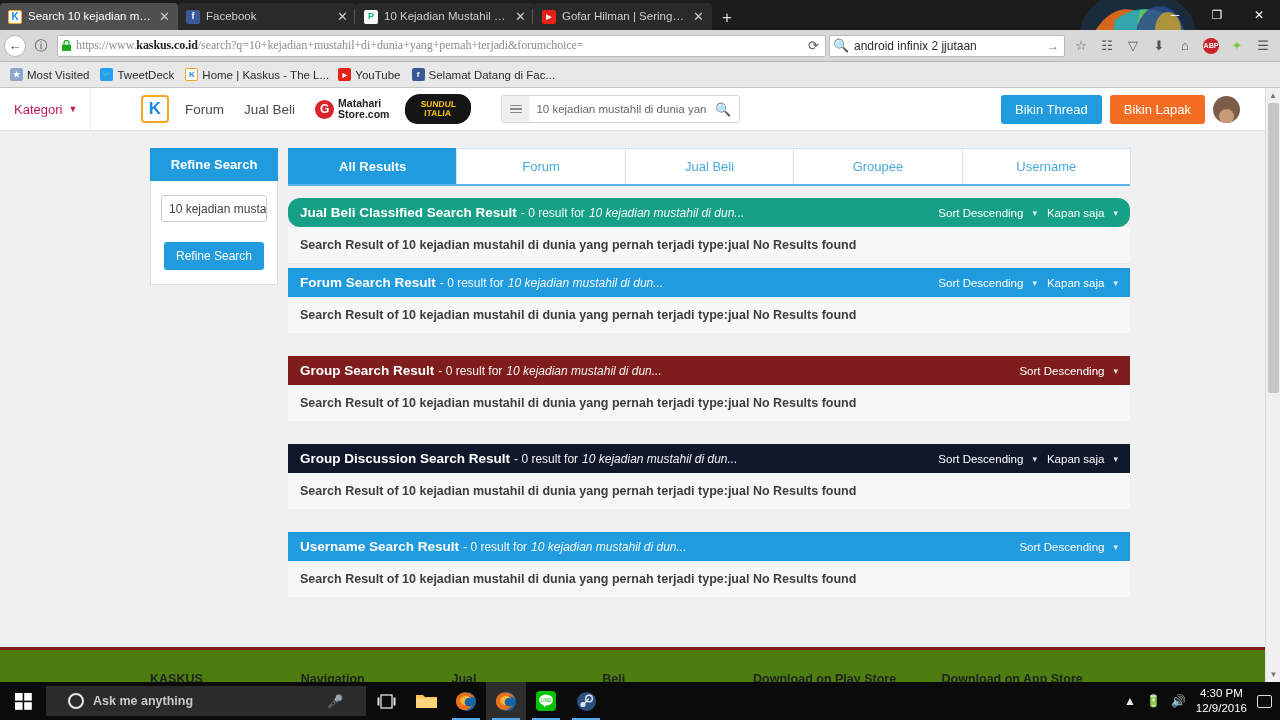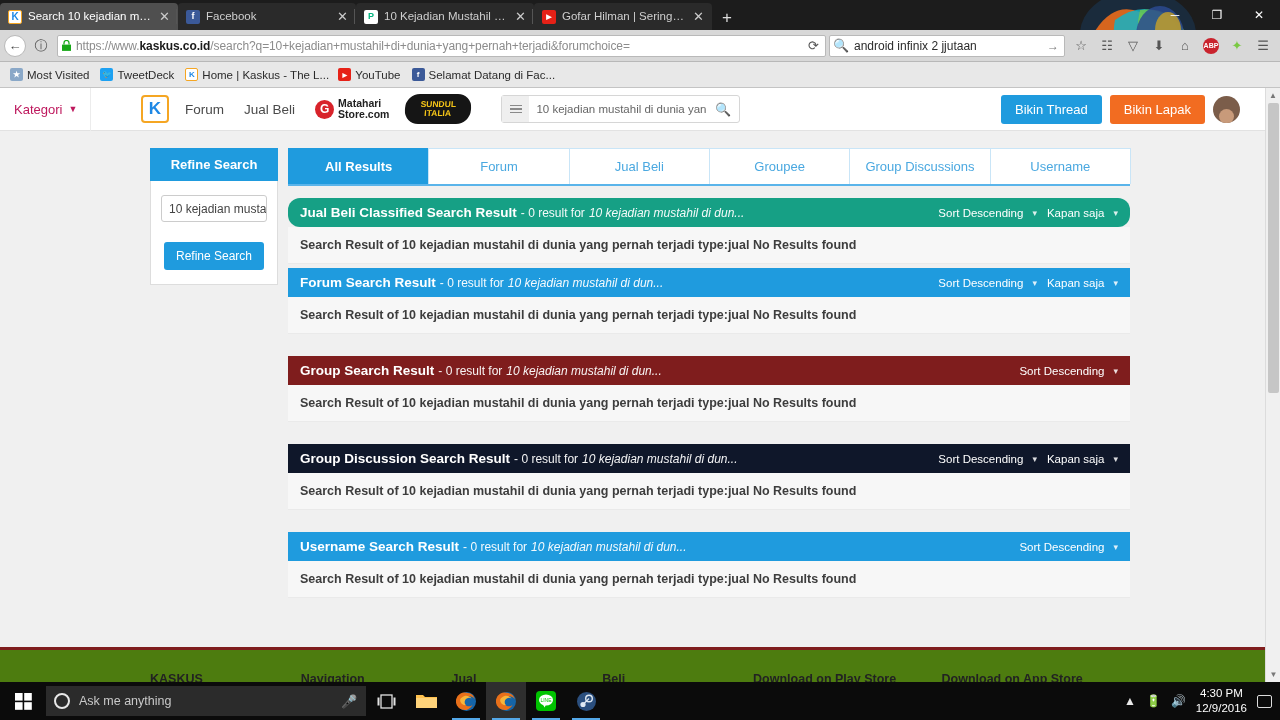--- a/index.html
+++ b/index.html
@@ -80,21 +80,21 @@
   .back-circle {
     width: 22px; height: 22px; border-radius: 50%;
     background: #ffffff; border: 1px solid #b9b9b9;
     display: flex; align-items: center; justify-content: center;
     color: #4a4a4a; font-size: 13px; margin-right: 2px;
   }
   .urlbar {
     flex: 1; height: 22px; background: #ffffff;
     border: 1px solid #b9b9b9; border-radius: 2px;
     display: flex; align-items: center; padding: 0 4px;
-    gap: 5px; margin: 0 3px; min-width: 0;
+    gap: 5px; margin: 0 3px; min-width: 0; font-family: Liberation Serif, serif;
   }
   .lock { width: 9px; height: 11px; flex-shrink: 0; }
   .url-text {
     flex: 1; font-size: 12px; color: #8c8c8c;
     white-space: nowrap; overflow: hidden; min-width: 0;
     letter-spacing: -0.1px;
   }
   .url-text b { color: #1b1b1b; font-weight: bold; }
   .reload { color: #555; font-size: 13px; padding-right: 2px; }
   .searchbar {
@@ -293,21 +293,21 @@
     position: absolute; left: 0; bottom: 0;
     width: 1280px; height: 38px; background: #0b0b0b;
     display: flex; align-items: center;
   }
   .start-btn {
     width: 46px; height: 38px;
     display: flex; align-items: center; justify-content: center;
   }
   .cortana {
     width: 320px; height: 30px; background: #2b2b2b;
-    display: flex; align-items: center; gap: 9px; padding: 0 8px;
+    display: flex; align-items: center; gap: 9px; padding: 0 22px; font-weight: bold;
   }
   .cortana-ring {
     width: 16px; height: 16px; border-radius: 50%;
     border: 2px solid #e8e8e8;
   }
   .cortana-text { flex: 1; font-size: 12.5px; color: #c9c9c9; }
   .tb-icon {
     width: 40px; height: 38px;
     display: flex; align-items: center; justify-content: center;
     position: relative;
@@ -484,21 +484,20 @@
         </div>
       </div>
 
       <div class="col-right">
 
         <div class="tabs">
           <div class="tab-item active">All Results</div>
           <div class="tab-item">Forum</div>
           <div class="tab-item">Jual Beli</div>
           <div class="tab-item">Groupee</div>
-          <div class="tab-item">Group Discussions</div>
           <div class="tab-item">Username</div>
         </div>
 
         <div style="height:12px;"></div>
 
         <div class="result-block">
           <div class="result-head" style="background:#16a085;border-radius:12px;">
             <span class="rh-title">Jual Beli Classified Search Result</span>
             <span class="rh-meta">- 0 result for</span>
             <span class="rh-meta rh-query">10 kejadian mustahil di dun...</span>

